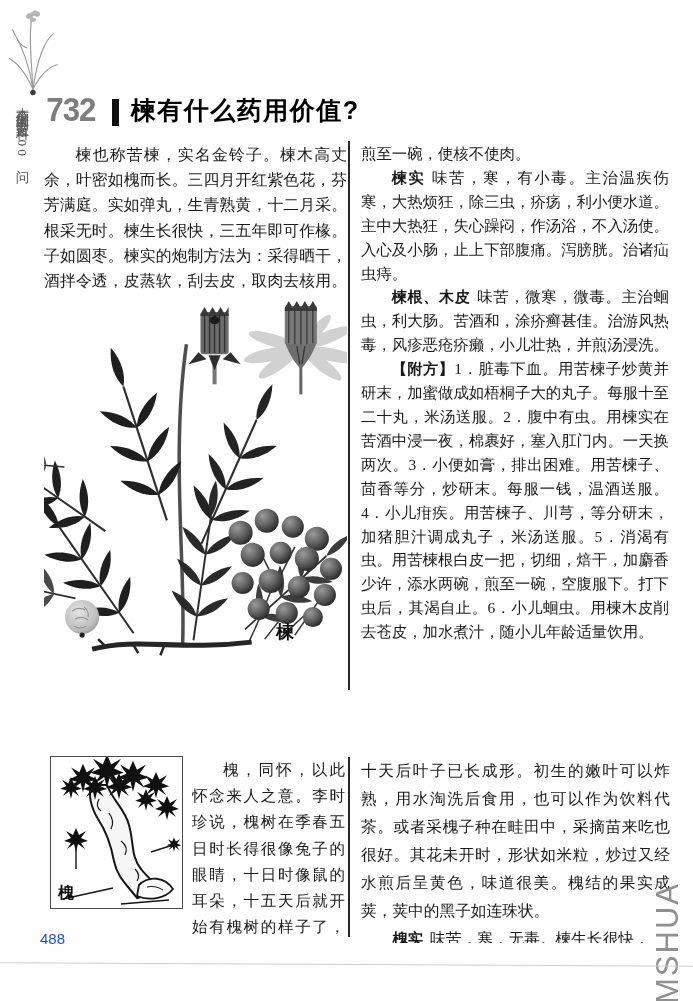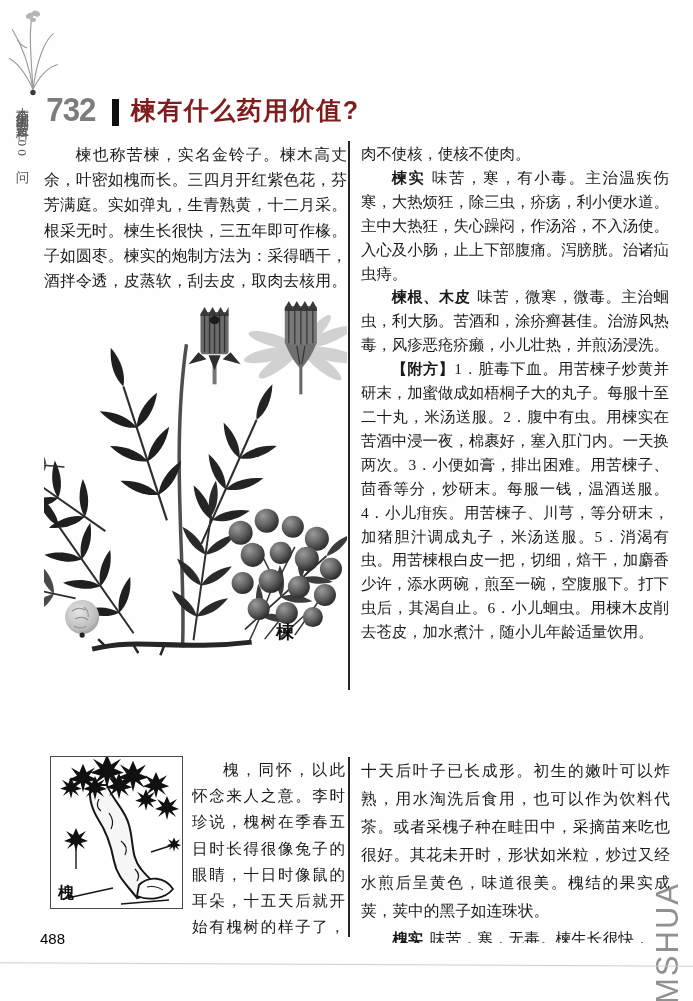--- a/index.html
+++ b/index.html
@@ -10,21 +10,21 @@
   .side-plant{position:absolute;left:6px;top:6px;width:56px;height:92px;}
   .book-title{position:absolute;left:13px;top:96px;height:165px;
       writing-mode:vertical-rl;text-orientation:mixed;
       font-size:13.5px;letter-spacing:3px;color:#595959;}
 
   
   .sec-head{position:absolute;display:flex;align-items:center;text-align:right;}
   .sec-num{font-family:"Liberation Sans",sans-serif;font-weight:800;font-size:34px;
       color:#7d7d7d;transform:scaleX(.92);letter-spacing:-1px;}
   .sec-bar{width:7px;height:27px;background:#0f0f0f;margin:5px 12px 0 14px;}
-  .sec-title{font-weight:900;font-size:25px;color:#7f1d1d;letter-spacing:1.5px;margin-top:2px;
+  .sec-title{font-weight:900;font-size:25px;color:#000000;letter-spacing:1.5px;margin-top:2px;
       font-family:"Liberation Sans",sans-serif;}
 
   
   .col{position:absolute;text-align:justify;text-justify:inter-ideograph;overflow:hidden;}
   .col p{margin:0;}
   .indent{text-indent:2em;}
   b.lead{font-weight:800;font-family:"Liberation Sans",sans-serif;font-size:.98em;margin-top:44px;}
   b.gap{margin-right:.45em;}
 
   #left732{left:44px;top:142px;width:303px;height:530px;font-size:15.8px;line-height:25.2px;}
@@ -42,21 +42,21 @@
   #fig732 svg{position:absolute;inset:0;}
   .fig-label{position:absolute;font-size:18px;color:#111;font-weight:600;}
   #label-lian{left:232px;top:326px;}
   #fig733{position:absolute;left:50px;top:756px;width:133px;height:153px;
       border:1.5px solid #4a4a4a;background:#fff;box-sizing:border-box;}
   #fig733 svg{position:absolute;inset:0;}
   #label-huai{left:7px;top:126px;font-size:16px;}
 
   
   .page-number{position:absolute;left:40px;top:930px;font-family:"Liberation Sans",sans-serif;
-      font-size:15px;color:#000000;}
+      font-size:15px;color:#1d4ed8;}
   .watermark{position:absolute;left:650px;top:1004px;width:175px;height:42px;
       transform:rotate(-90deg);transform-origin:0 0;
       font-family:"Liberation Sans",sans-serif;font-size:31px;letter-spacing:2px;color:#909090;}
   .scanline{position:absolute;left:0;top:964px;width:100%;height:0;
       border-top:1px solid #cfcfcf;transform:rotate(.3deg);}
 </style>
 </head>
 <body>
 
 <div class="page">
@@ -223,21 +223,21 @@
         </g>
         <circle cx="38" cy="340" r="2.6" fill="#222"></circle>
       </g>
     </svg>
     <figcaption class="fig-label" id="label-lian">楝</figcaption>
   </figure>
 
   <div class="vdivider" id="divider732"></div>
 
   <div class="col" id="right732">
-    <p>肉不使核，使核不使肉。</p>
+    <p>煎至一碗，使核不使肉。</p>
     <p class="indent"><b class="lead gap">楝实</b><span>味苦，寒，有小毒。主治温疾伤寒，大热烦狂，除三虫，疥疡，利小便水道。主中大热狂，失心躁闷，作汤浴，不入汤使。入心及小肠，止上下部腹痛。泻膀胱。治诸疝虫痔。</span></p>
     <p class="indent"><b class="lead gap">楝根、木皮</b><span>味苦，微寒，微毒。主治蛔虫，利大肠。苦酒和，涂疥癣甚佳。治游风热毒，风疹恶疮疥癞，小儿壮热，并煎汤浸洗。</span></p>
     <p class="indent"><b class="lead">【附方】</b><span>1．脏毒下血。用苦楝子炒黄并研末，加蜜做成如梧桐子大的丸子。每服十至二十丸，米汤送服。2．腹中有虫。用楝实在苦酒中浸一夜，棉裹好，塞入肛门内。一天换两次。3．小便如膏，排出困难。用苦楝子、茴香等分，炒研末。每服一钱，温酒送服。4．小儿疳疾。用苦楝子、川芎，等分研末，加猪胆汁调成丸子，米汤送服。5．消渴有虫。用苦楝根白皮一把，切细，焙干，加麝香少许，添水两碗，煎至一碗，空腹服下。打下虫后，其渴自止。6．小儿蛔虫。用楝木皮削去苍皮，加水煮汁，随小儿年龄适量饮用。</span></p>
   </div>
 
 
   <figure id="fig733" style="margin:0;">
     <svg viewBox="0 0 131 150">
       <defs>
         <path id="st" d="M0 -11 L3 -4 L10 -8 L5 -1 L12 2 L5 4 L9 10 L2 5 L0 13 L-2 5 L-9 10 L-5 4 L-12 2 L-5 -1 L-10 -8 L-3 -4 Z"></path>

